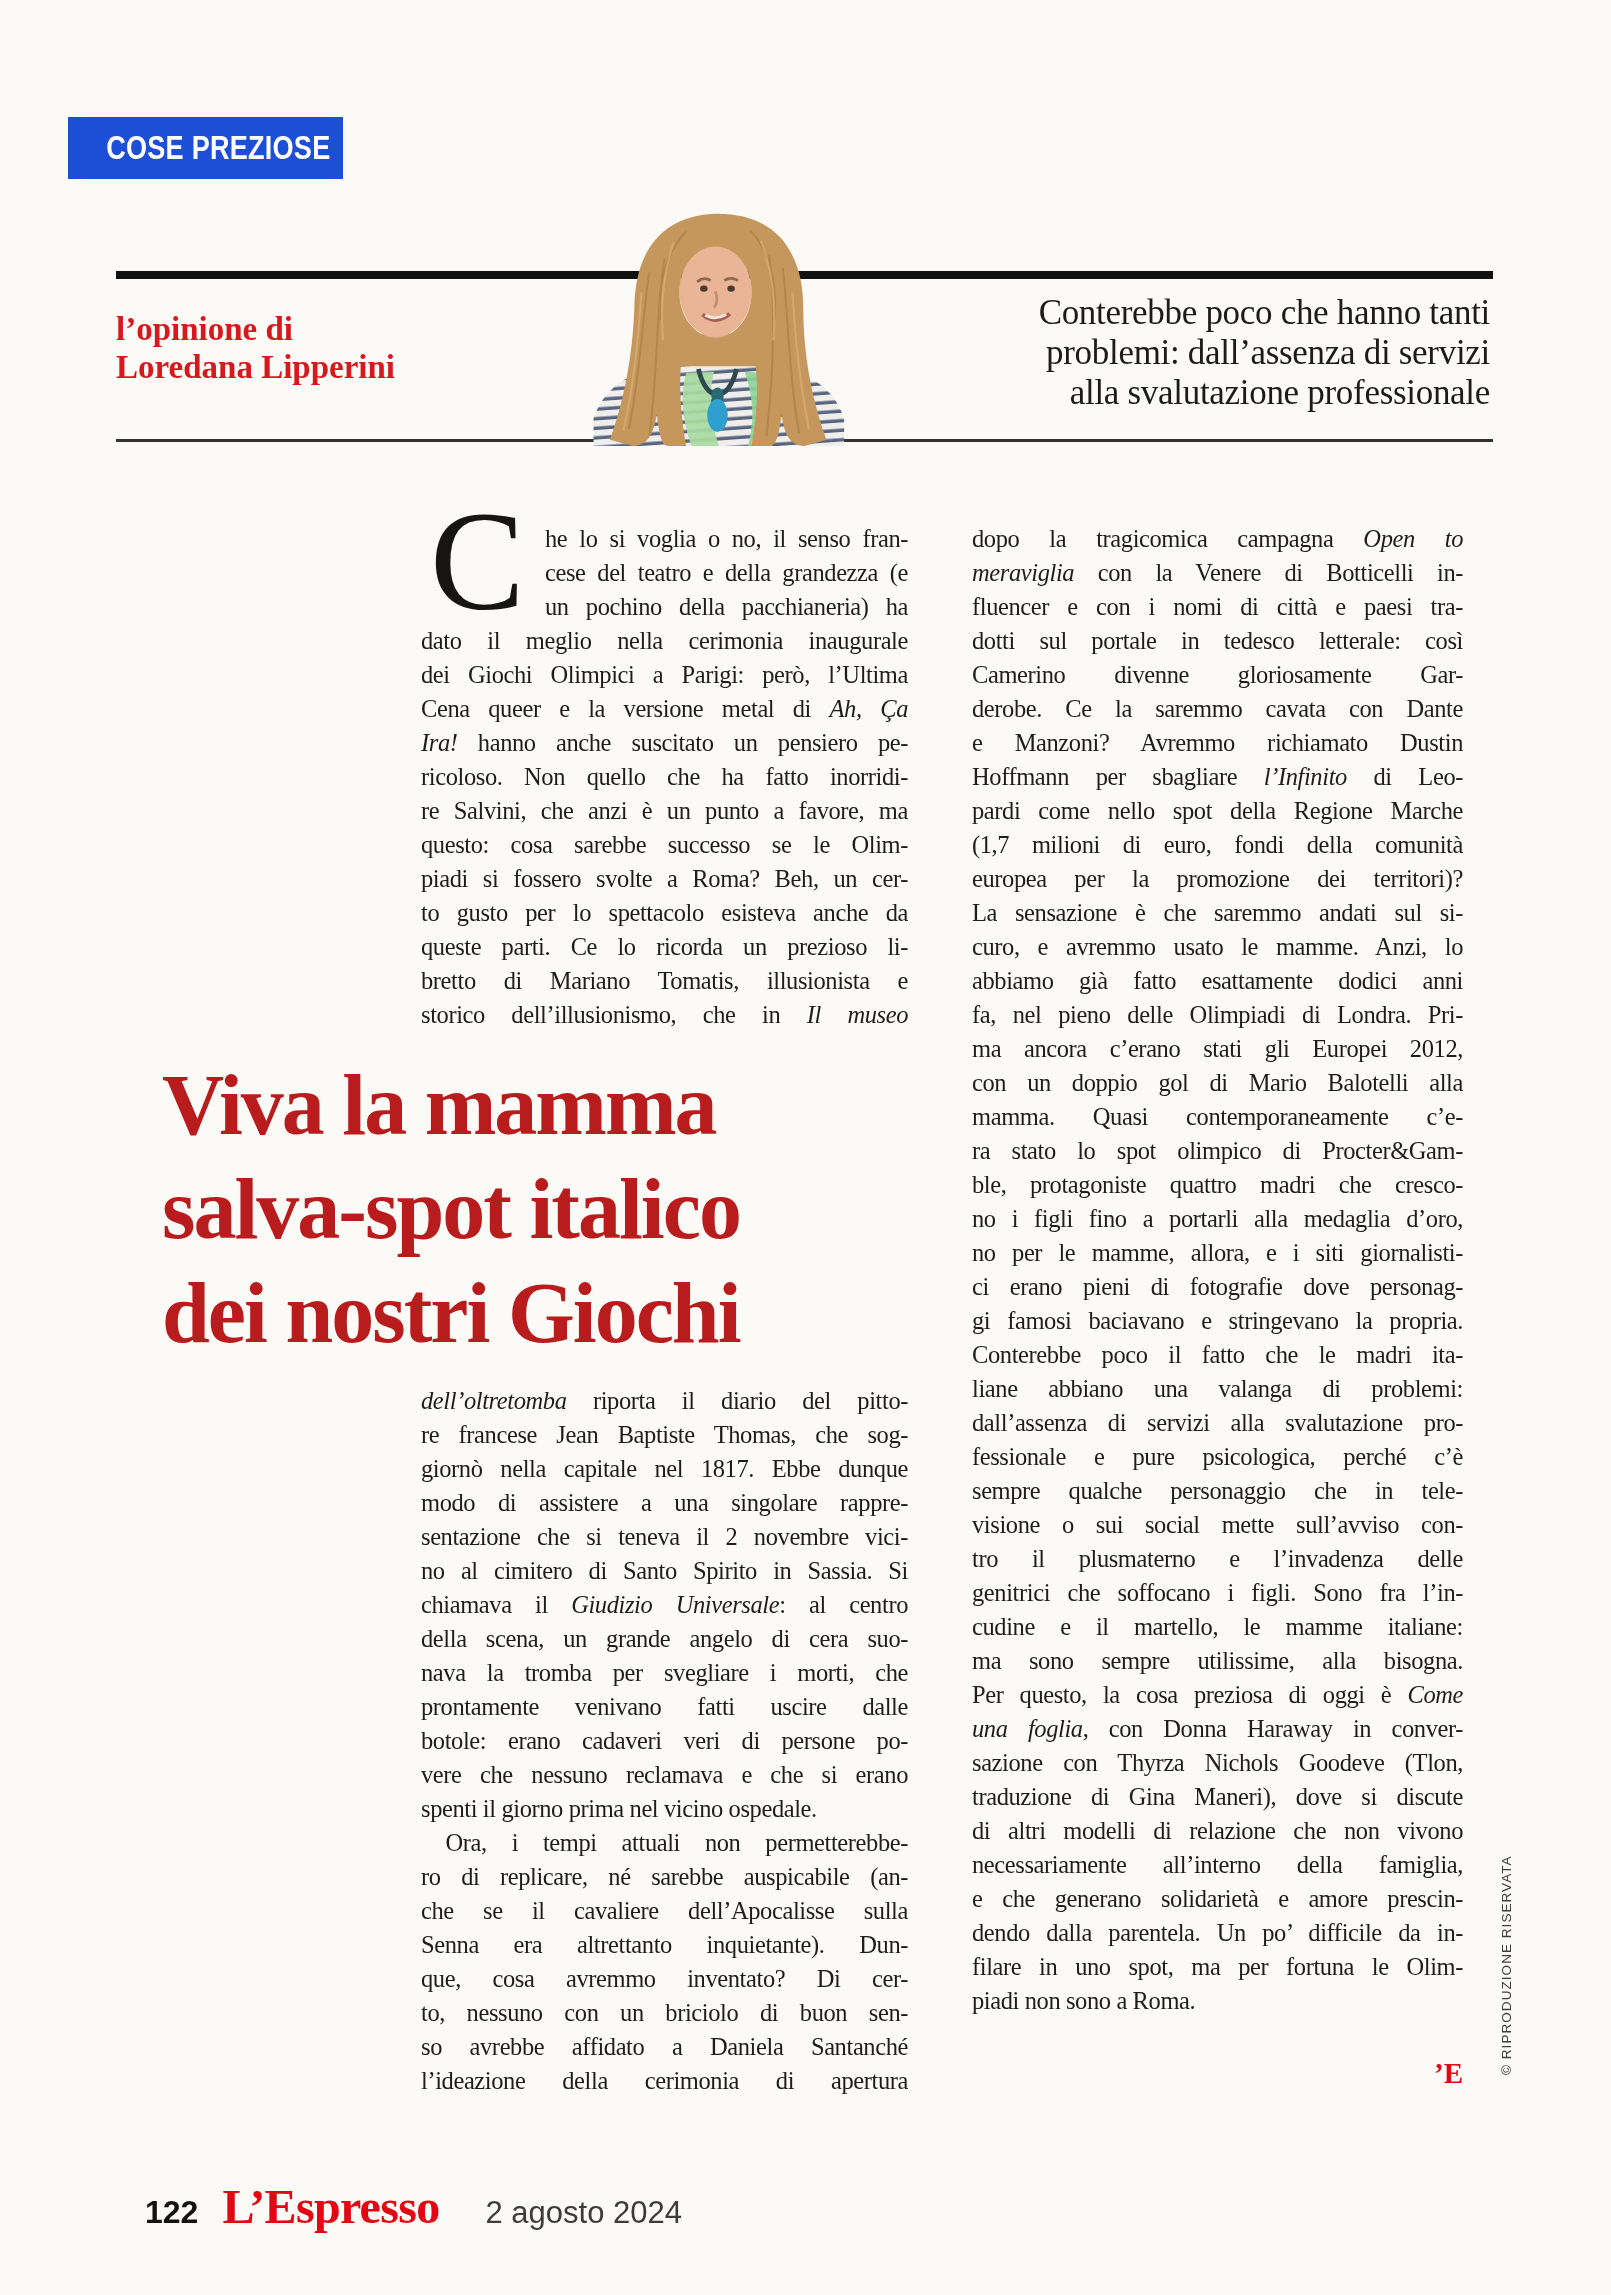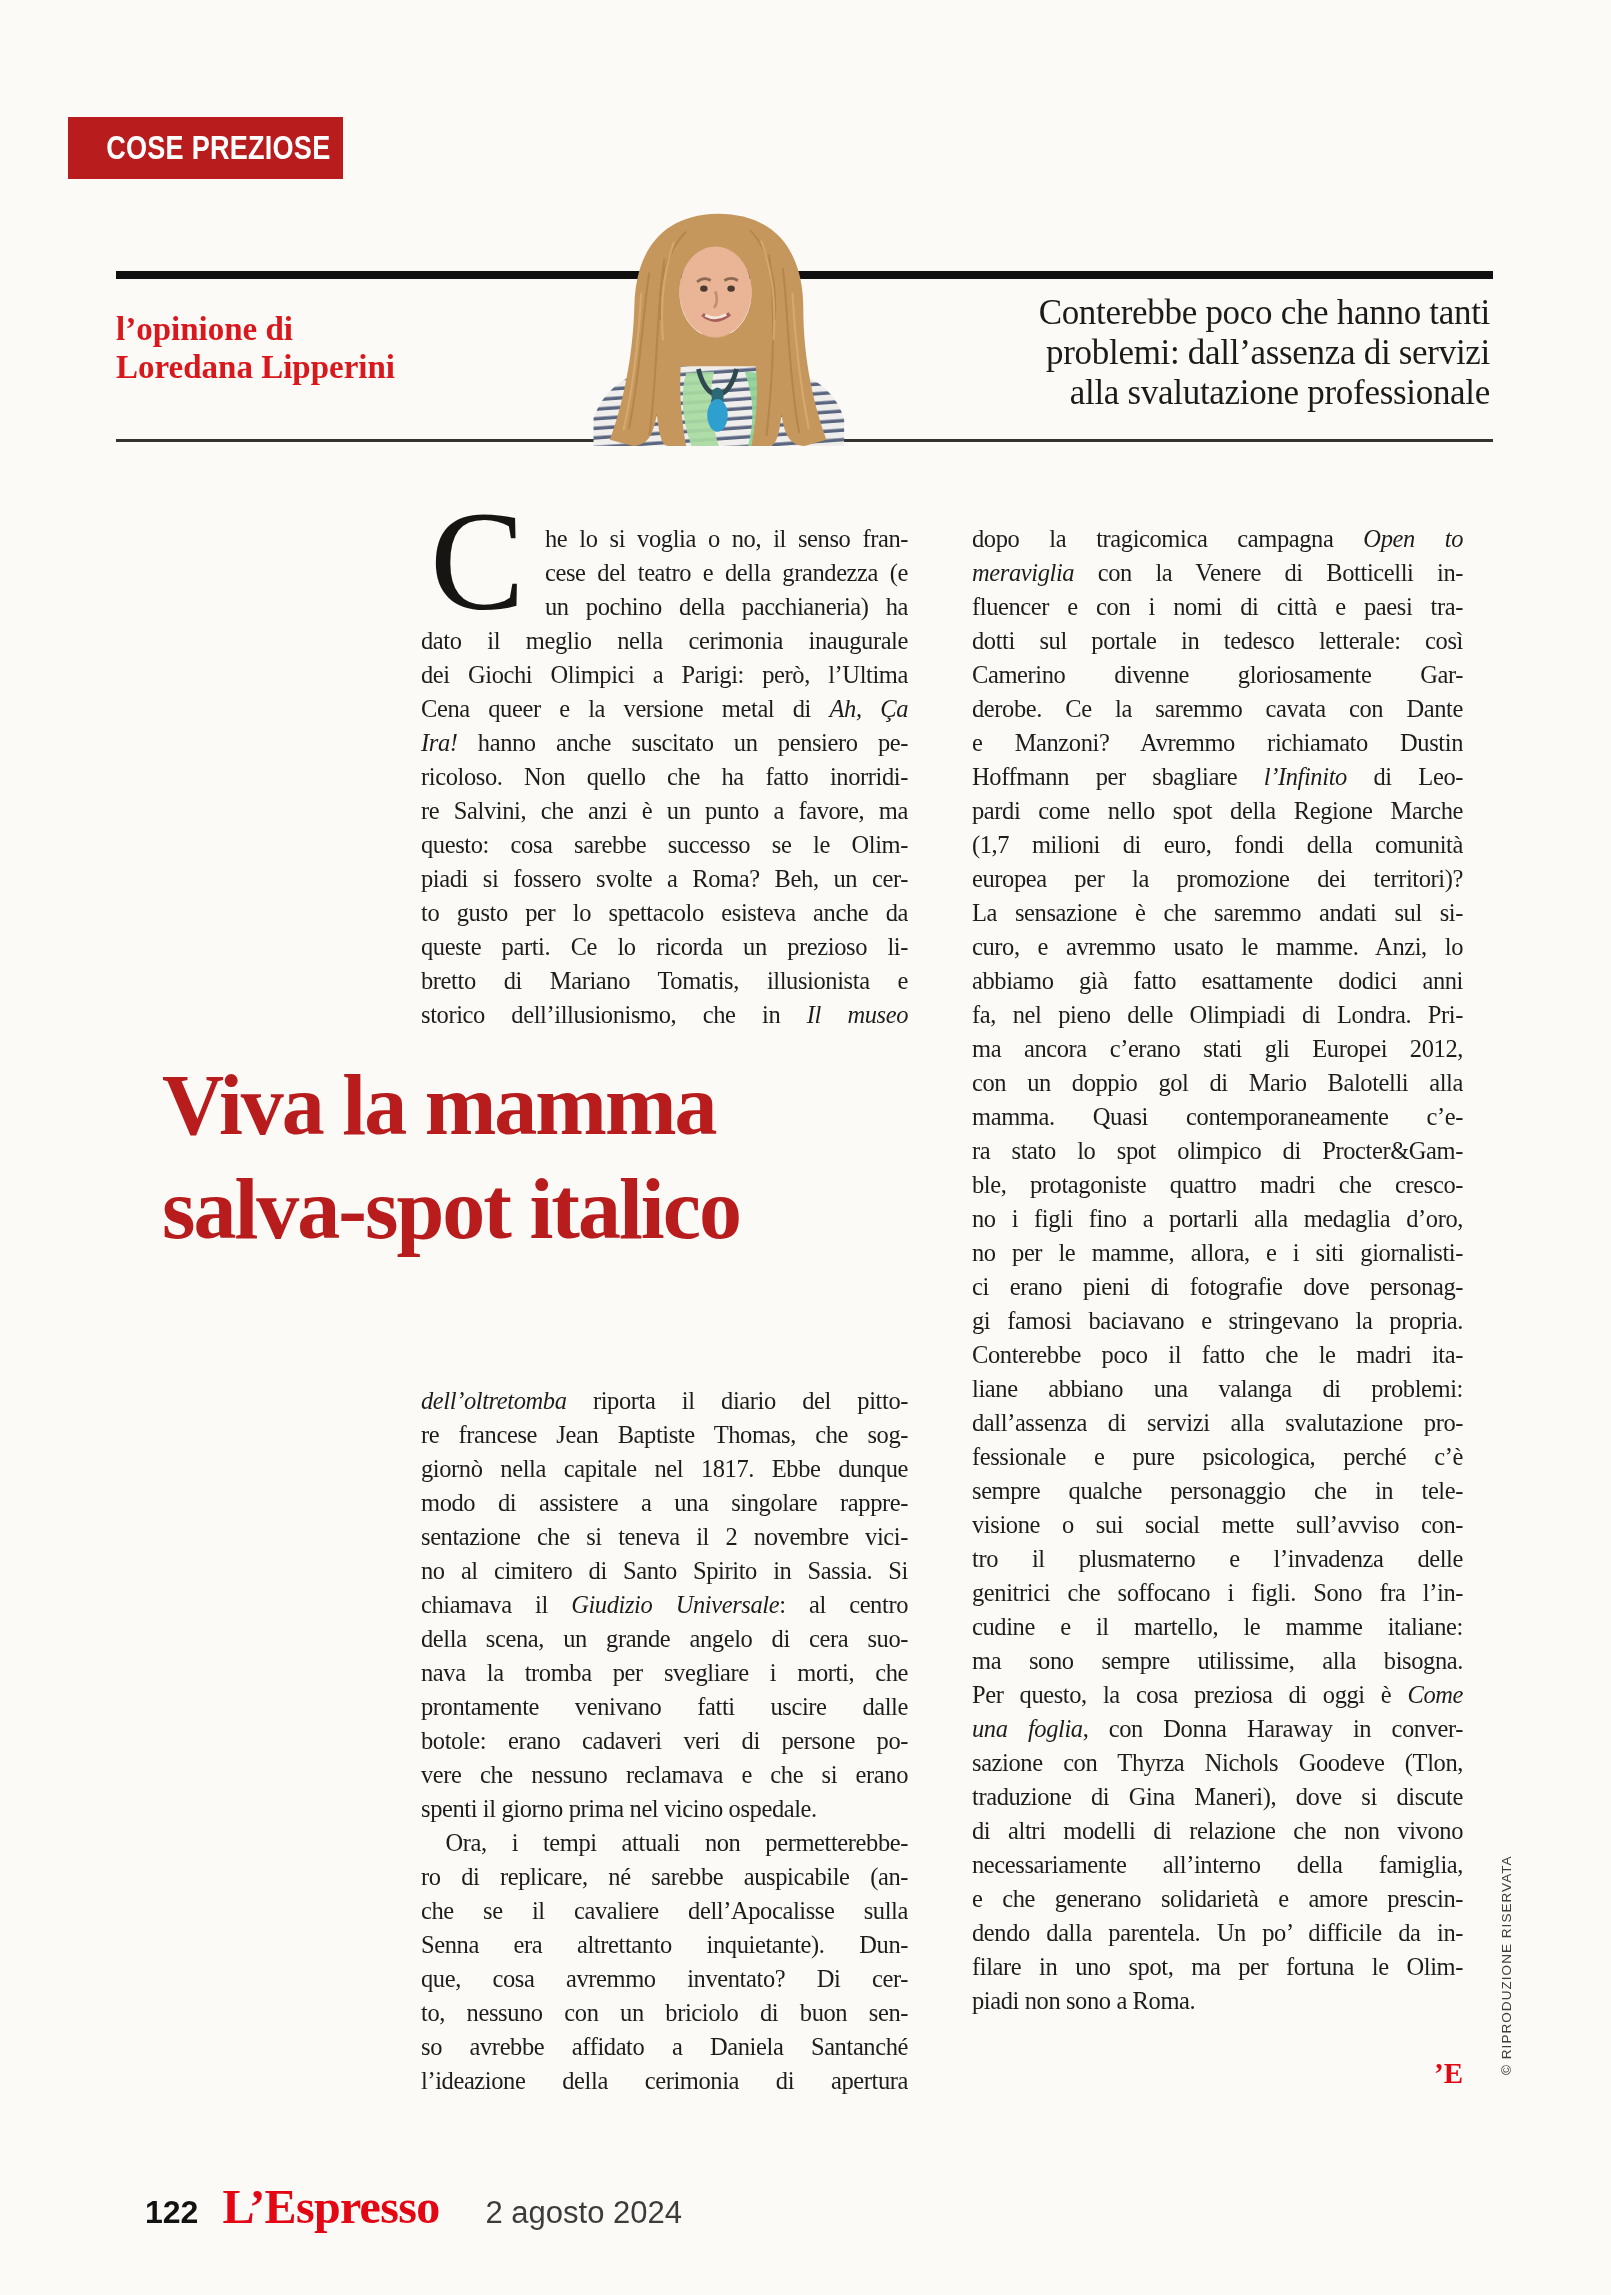--- a/index.html
+++ b/index.html
@@ -8,21 +8,21 @@
     position:relative;
     width:1612px;height:2295px;
     background:#fbfaf7;
     font-family:"Liberation Serif", serif;
     color:#1e1d1b;
     overflow:hidden;
   }
   
   .kicker{
     position:absolute;left:68px;top:117px;width:275px;height:62px;
-    background:#b91c1c;
+    background:#1d4ed8;
     display:flex;align-items:center;justify-content:flex-end;
     padding-right:12.3px;box-sizing:border-box;
   }
   .kicker span{
     font-family:"Liberation Sans", sans-serif;
     font-weight:700;font-size:33px;color:#ffffff;
     transform:scaleX(0.82);transform-origin:right center;
     white-space:nowrap;letter-spacing:0.3px;
   }
   
@@ -153,20 +153,21 @@
 
   <div class="standfirst">
       <div class="standfirst-line">Conterebbe poco che hanno tanti</div>
       <div class="standfirst-line">problemi: dall’assenza di servizi</div>
       <div class="standfirst-line">alla svalutazione professionale</div>
     </div>
 
   <div class="headline">
       <div class="headline-line">Viva la mamma</div>
       <div class="headline-line">salva-spot italico</div>
+      <div class="headline-line">dei nostri Giochi</div>
     </div>
 
   <div class="dropcap">C</div>
 
   <div class="col col1a">
       <div class="bodyline inset">he lo si voglia o no, il senso fran-</div>
       <div class="bodyline inset">cese del teatro e della grandezza (e</div>
       <div class="bodyline inset">un pochino della pacchianeria) ha</div>
       <div class="bodyline">dato il meglio nella cerimonia inaugurale</div>
       <div class="bodyline">dei Giochi Olimpici a Parigi: però, l’Ultima</div>

